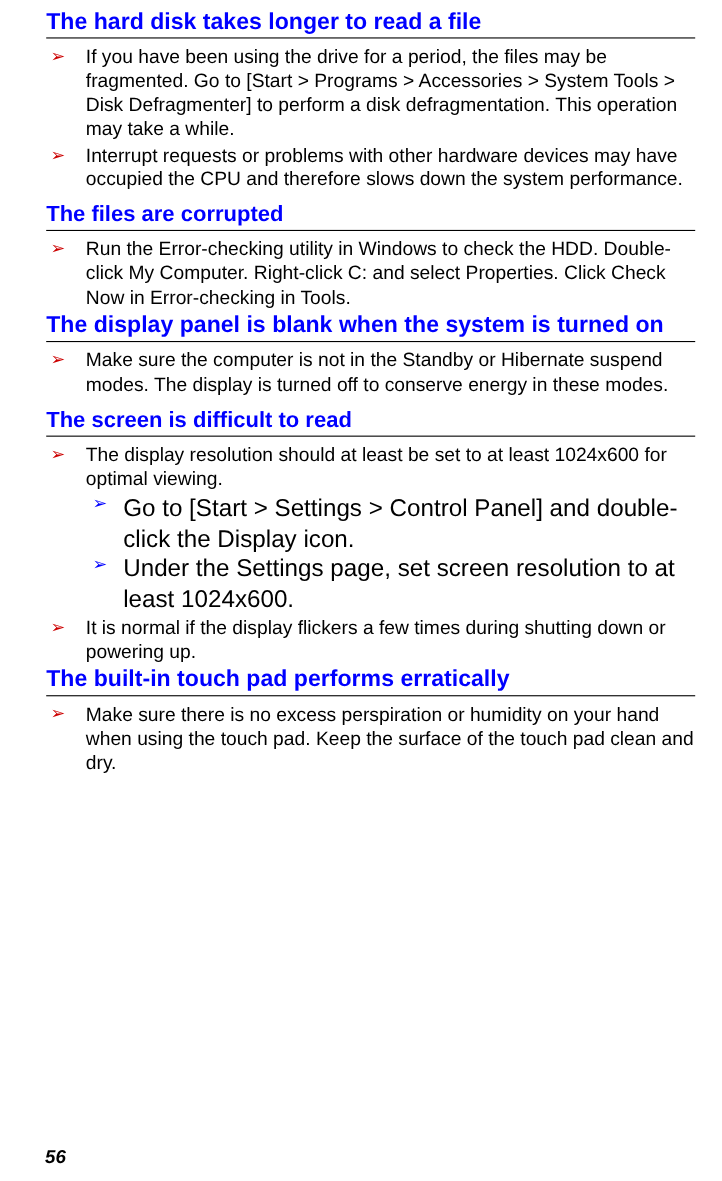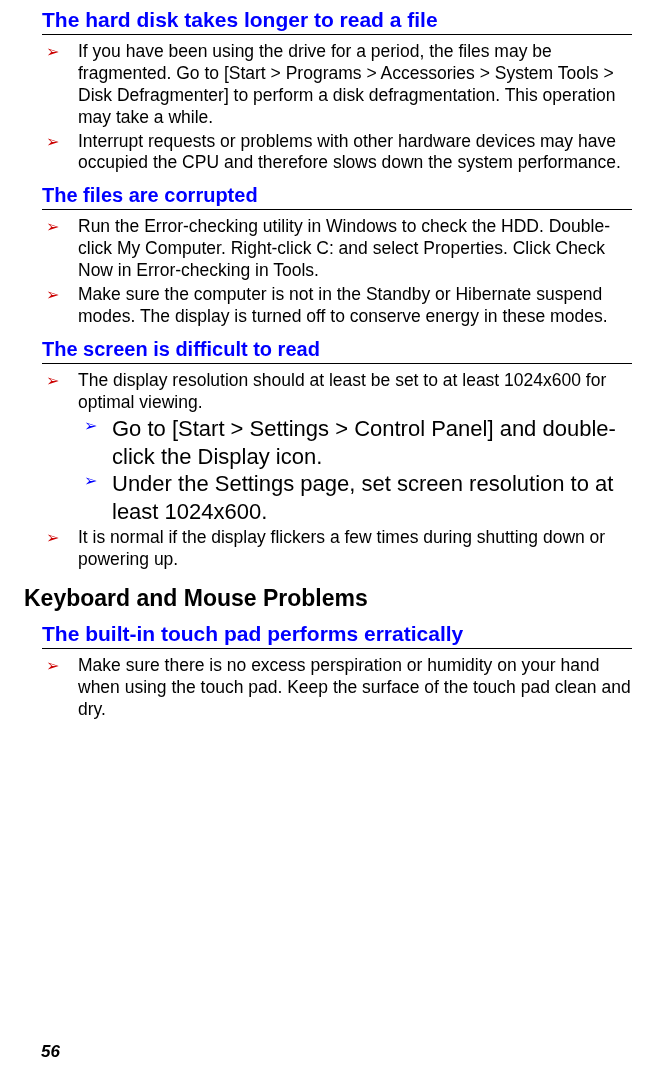--- a/index.html
+++ b/index.html
@@ -123,20 +123,21 @@
     <ul class="bullet-list">
       <li class="bullet-item">
         <span class="bullet-icon">➢</span>
         <span class="bullet-text">Run the Error-checking utility in Windows to check the HDD. Double-click My Computer. Right-click C: and select Properties. Click Check Now in Error-checking in Tools.</span>
       </li>
     </ul>
   </div>
 
 
   <div class="section-l1">
+    <div class="section-title" style="margin-top:0;">The display panel is blank when the system is turned on</div>
     <ul class="bullet-list">
       <li class="bullet-item">
         <span class="bullet-icon">➢</span>
         <span class="bullet-text">Make sure the computer is not in the Standby or Hibernate suspend modes. The display is turned off to conserve energy in these modes.</span>
       </li>
     </ul>
   </div>
 
   <div class="section-l1">
     <div class="section-title-sub">The screen is difficult to read</div>
@@ -162,21 +163,20 @@
 
   <div class="section-l1">
     <ul class="bullet-list">
       <li class="bullet-item">
         <span class="bullet-icon">➢</span>
         <span class="bullet-text">It is normal if the display flickers a few times during shutting down or powering up.</span>
       </li>
     </ul>
   </div>
 
-  <div class="heading-black">Keyboard and Mouse Problems</div>
 
   <div class="section-l1">
     <div class="section-title" style="margin-top:0;">The built-in touch pad performs erratically</div>
     <ul class="bullet-list">
       <li class="bullet-item">
         <span class="bullet-icon">➢</span>
         <span class="bullet-text">Make sure there is no excess perspiration or humidity on your hand when using the touch pad. Keep the surface of the touch pad clean and dry.</span>
       </li>
     </ul>
   </div>

